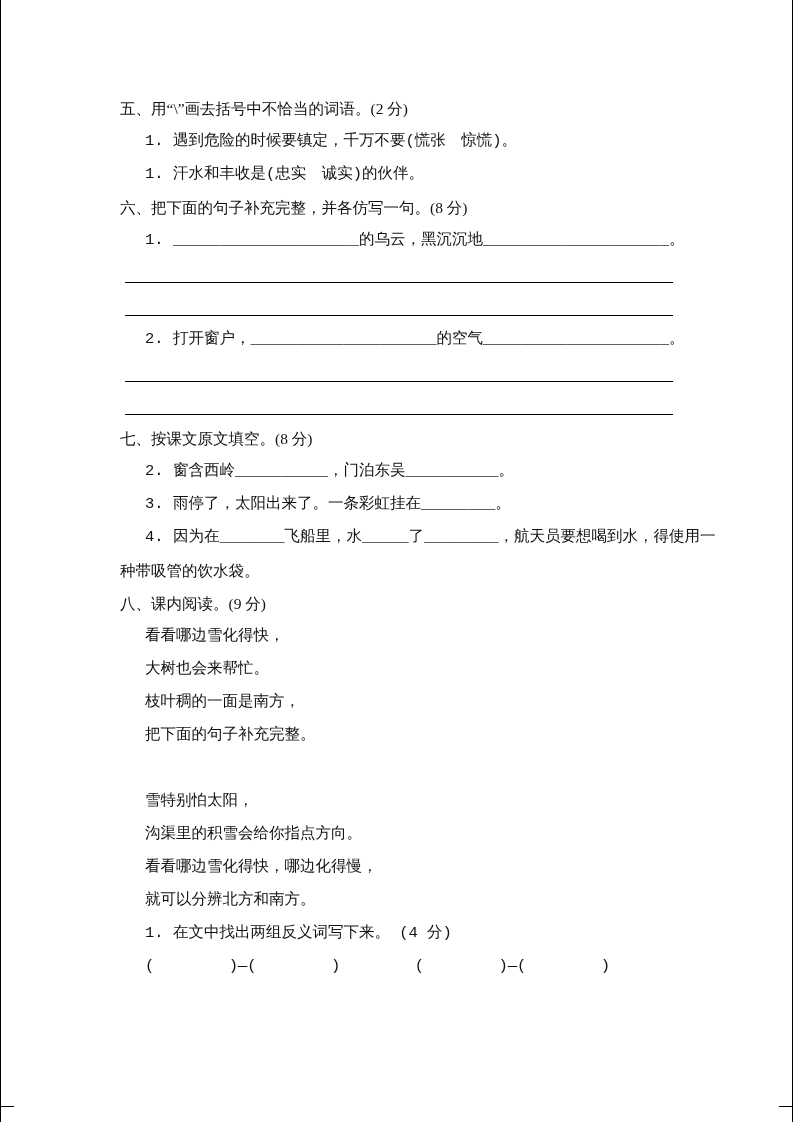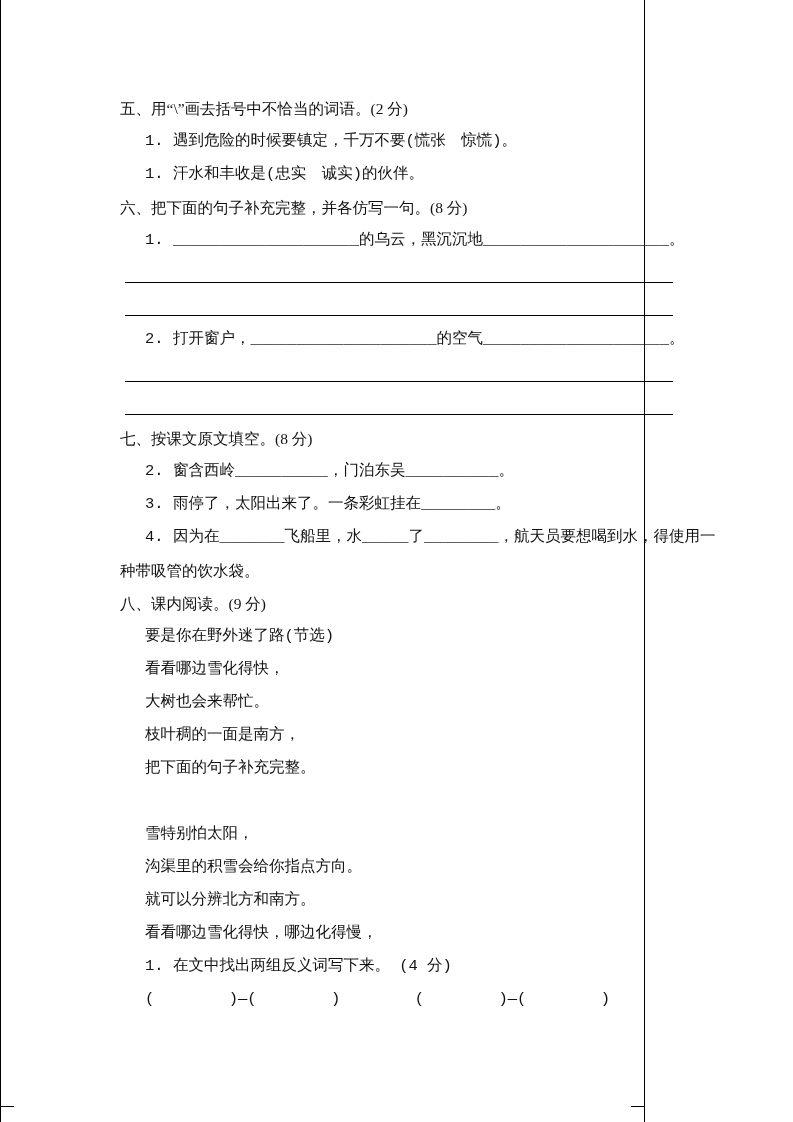--- a/index.html
+++ b/index.html
@@ -10,21 +10,21 @@
   body {
     width: 793px;
     height: 1122px;
     position: relative;
     overflow: hidden;
     font-family: "Liberation Serif", "DejaVu Serif", serif;
     color: #111111;
   }
   .page {
     position: relative;
-    width: 645px;
+    width: 793px;
     height: 1122px;
     background: #ffffff;
   }
   .edge {
     position: absolute;
     background: #000000;
   }
   .edge-left  { left: 0;  top: 0; width: 1px; height: 1122px; }
   .edge-right { right: 0; top: 0; width: 1px; height: 1122px; }
   .corner-stub { position: absolute; background: #000000; height: 1px; width: 14px; top: 1106px; }
@@ -85,26 +85,25 @@
       </div>
       <div class="rule-slot">
         <div class="rule"></div>
       </div>
       <div class="line t-heading">七、按课文原文填空。(8 分)</div>
       <div class="line t-item">2. 窗含西岭__________，门泊东吴__________。</div>
       <div class="line t-item">3. 雨停了，太阳出来了。一条彩虹挂在________。</div>
       <div class="line t-item">4. 因为在_______飞船里，水_____了________，航天员要想喝到水，得使用一</div>
       <div class="line t-cont">种带吸管的饮水袋。</div>
       <div class="line t-heading">八、课内阅读。(9 分)</div>
-      <div class="line t-item">要是你在野外迷了路(节选)</div>
       <div class="line t-item">看看哪边雪化得快，</div>
       <div class="line t-item">大树也会来帮忙。</div>
       <div class="line t-item">枝叶稠的一面是南方，</div>
       <div class="line t-item">把下面的句子补充完整。</div>
       <div class="line spacer"></div>
       <div class="line t-item">雪特别怕太阳，</div>
       <div class="line t-item">沟渠里的积雪会给你指点方向。</div>
+      <div class="line t-item">看看哪边雪化得快，哪边化得慢，</div>
       <div class="line t-item">就可以分辨北方和南方。</div>
-      <div class="line t-item">看看哪边雪化得快，哪边化得慢，</div>
       <div class="line t-item">1. 在文中找出两组反义词写下来。 (4 分)</div>
       <div class="line t-item">(        )—(        )        (        )—(        )</div>
     </div>
 </div>
 
 </body></html>

